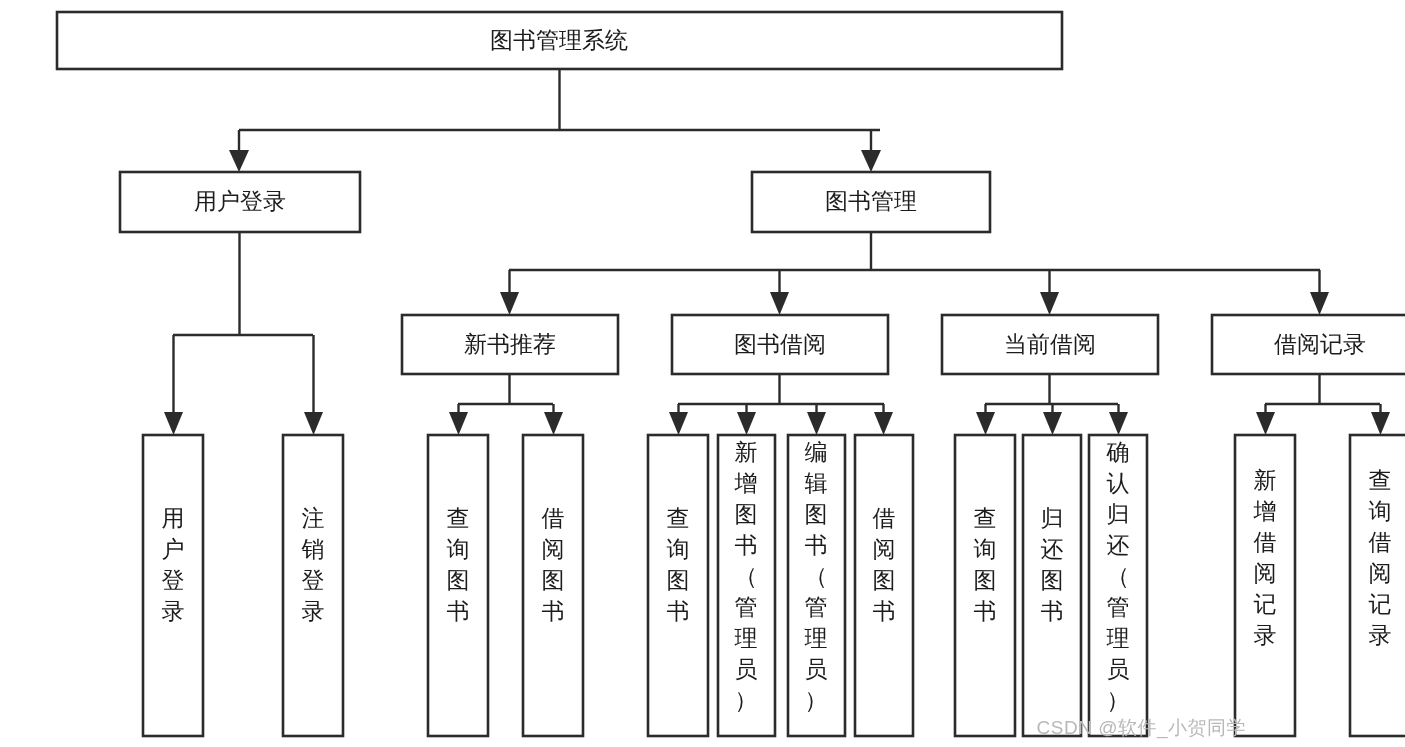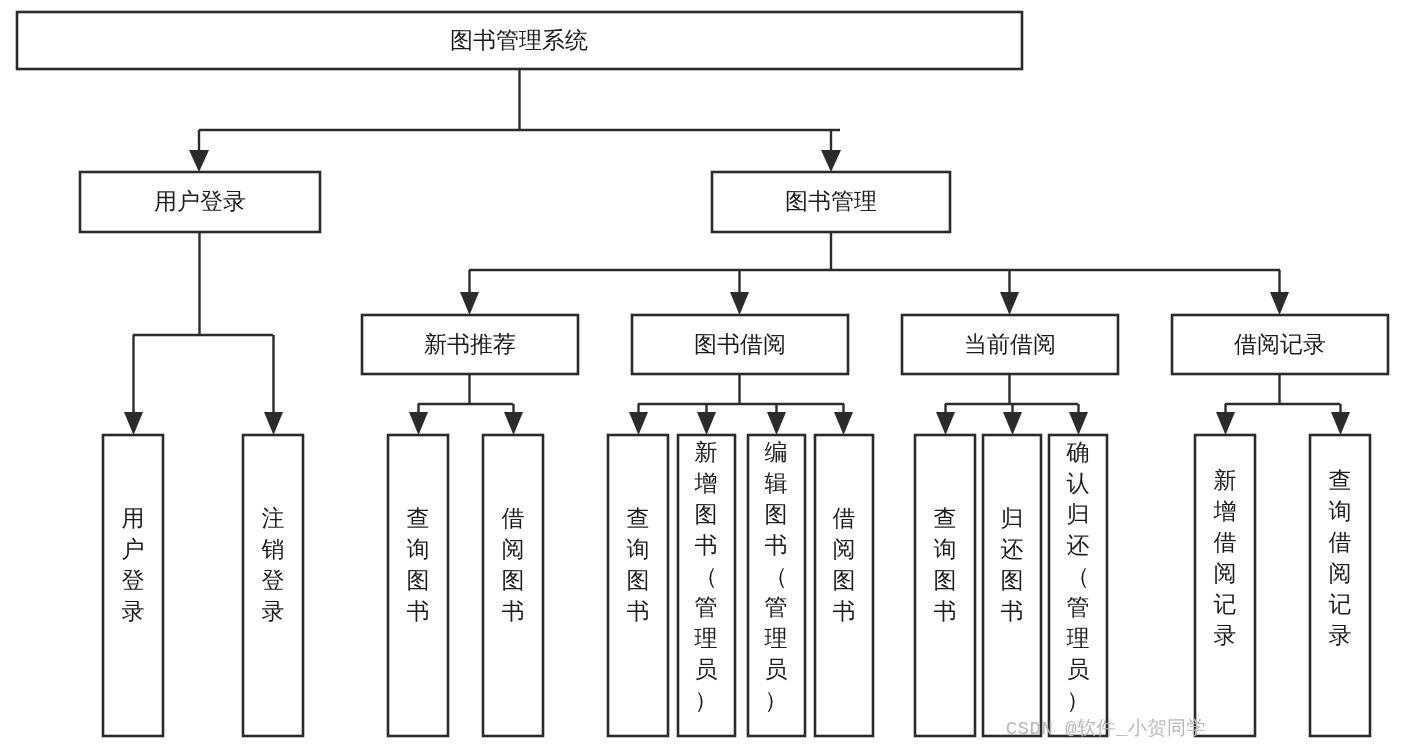--- a/index.html
+++ b/index.html
@@ -11,20 +11,21 @@
     width: 1405px;
     height: 747px;
     font-family: "Liberation Sans", "DejaVu Sans", sans-serif;
     overflow: hidden;
     position: relative;
   }
   #diagram-root {
     position: relative;
     width: 1214px;
     height: 747px;
+    padding-left: 40px;
   }
   svg.diagram {
     display: block;
     width: 1405px;
     height: 747px;
   }
   .node-box {
     fill: #ffffff;
     stroke: #2b2b2b;
     stroke-width: 2.6;
@@ -51,21 +52,21 @@
     font-family: "Liberation Sans", "DejaVu Sans", sans-serif;
     font-size: 23px;
     fill: #1c1c1c;
     text-anchor: middle;
     white-space: pre;
   }
   .watermark-text {
     position: absolute;
     right: 8px;
     bottom: 6px;
-    font-family: Liberation Mono, monospace;
+    font-family: Liberation Sans, sans-serif;
     font-size: 19px;
     color: #b8b8b8;
     letter-spacing: 0.5px;
     pointer-events: none;
     white-space: nowrap;
   }
 </style>
 </head>
 <body>
 

